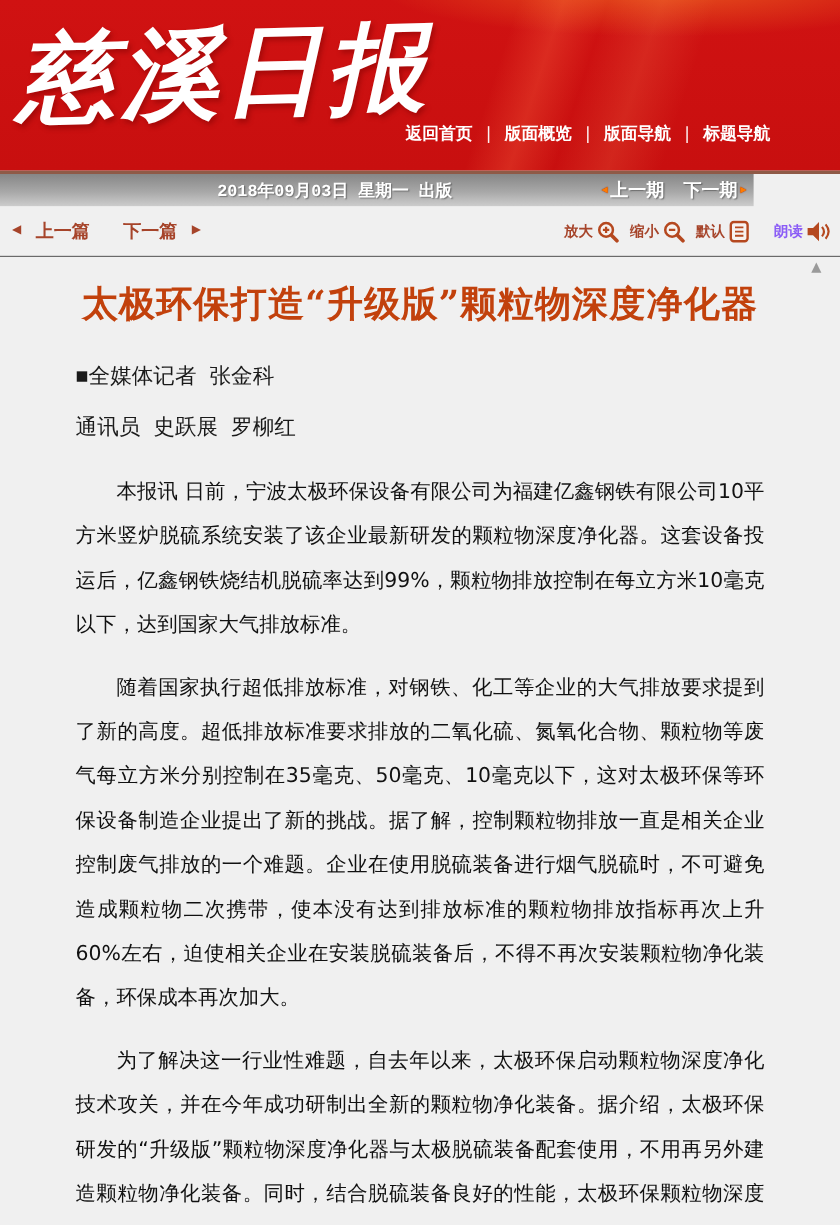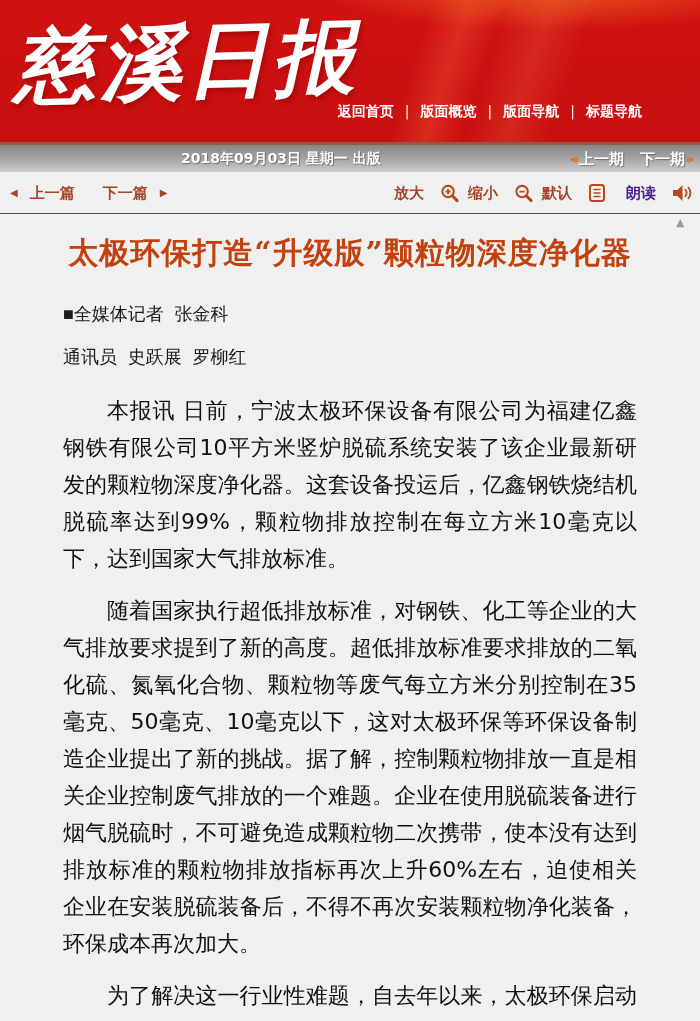--- a/index.html
+++ b/index.html
@@ -27,22 +27,23 @@
     position:absolute; right:58px; bottom:21px;
     color:#ffffff; font-size:14px; font-weight:bold; white-space:nowrap;
   }
   .banner-nav a { color:#ffffff; text-decoration:none; cursor:pointer; }
   .banner-nav .sep { margin:0 11px; font-weight:normal; opacity:.95; }
 
   .banner-divider { width:700px; height:3px; background:var(--divider-brown,#8f5a47); }
 
   
   .date-bar {
-    position:relative; width:700px; height:27px;
+    position:relative; width:628px; height:27px;
     background:linear-gradient(to bottom, var(--date-bar-top,#868686), #a8a8a8 55%, var(--date-bar-bottom,#cdcdcd));
+    font-family:Liberation Mono, monospace;
   }
   .date-text {
     position:absolute; left:181px; top:50%; transform:translateY(-50%);
     color:#ffffff; font-size:14px; font-weight:bold; text-shadow:1px 1px 1px rgba(0,0,0,.35);
     white-space:nowrap;
   }
   .issue-nav {
     position:absolute; right:6px; top:50%; transform:translateY(-50%);
     display:flex; align-items:center; white-space:nowrap;
   }
@@ -58,44 +59,44 @@
     display:flex; align-items:center; color:var(--toolbar-red,#a6442a);
     font-size:15px; font-weight:bold;
   }
   .tb-left a { color:var(--toolbar-red,#a6442a); text-decoration:none; cursor:pointer; }
   .tb-arrow { font-size:10px; line-height:10px; }
   .tb-left .sp28 { width:28px; } .tb-left .sp12 { width:12px; }
   .tb-right {
     position:absolute; right:8px; top:50%; transform:translateY(-50%);
     display:flex; align-items:center;
   }
-  .tb-btn { display:flex; align-items:center; cursor:pointer; color:var(--toolbar-red,#a6442a); font-size:15px; font-weight:bold;gap:13px; }
+  .tb-btn { display:flex; align-items:center; cursor:pointer; color:var(--toolbar-red,#a6442a); font-size:12px; font-weight:bold; }
   .tb-btn .lbl { margin-right:3px; }
-  .tb-btn.black { color:#4c1d95; }
+  .tb-btn.black { color:#8b5cf6; }
   .tb-btn.black svg { color:var(--icon-red,#b5481f); }
   .tb-btn svg { color:var(--icon-red,#b5481f); display:block; }
   .tb-gap { width:9px; } .tb-gap-lg { width:20px; }
   .toolbar-rule { width:700px; height:0; border-top:1px solid #4a4a4a; }
 
   .scroll-top {
     position:absolute; left:676px; top:217px; color:#9a9a9a;
     font-size:11px; line-height:11px; cursor:pointer;
   }
 
   
   .article { padding:0 63px; }
   .article h1 {
     margin-top:19px; text-align:center; color:#c2410c;
     font-family:"DejaVu Serif","Liberation Serif",serif;
     font-size:30px; font-weight:bold; letter-spacing:1px; white-space:nowrap;
   }
   .bylines { margin-top:32px;font-family:Liberation Mono, monospace; }
   .bylines p { color:#1a1a1a; font-size:18px; line-height:18px; margin-bottom:25px; }
   .body-text p {
-    color:var(--text-dark,#111111); font-size:22px; line-height:37px;
+    color:var(--text-dark,#111111); font-size:17px; line-height:37px;
     text-indent:2em; text-align:justify; margin:0 0 15px 0;
   }
 </style>
 </head>
 <body>
 
 <div class="page">
 
   <header class="banner">
     <div class="logo">慈溪日报</div>

